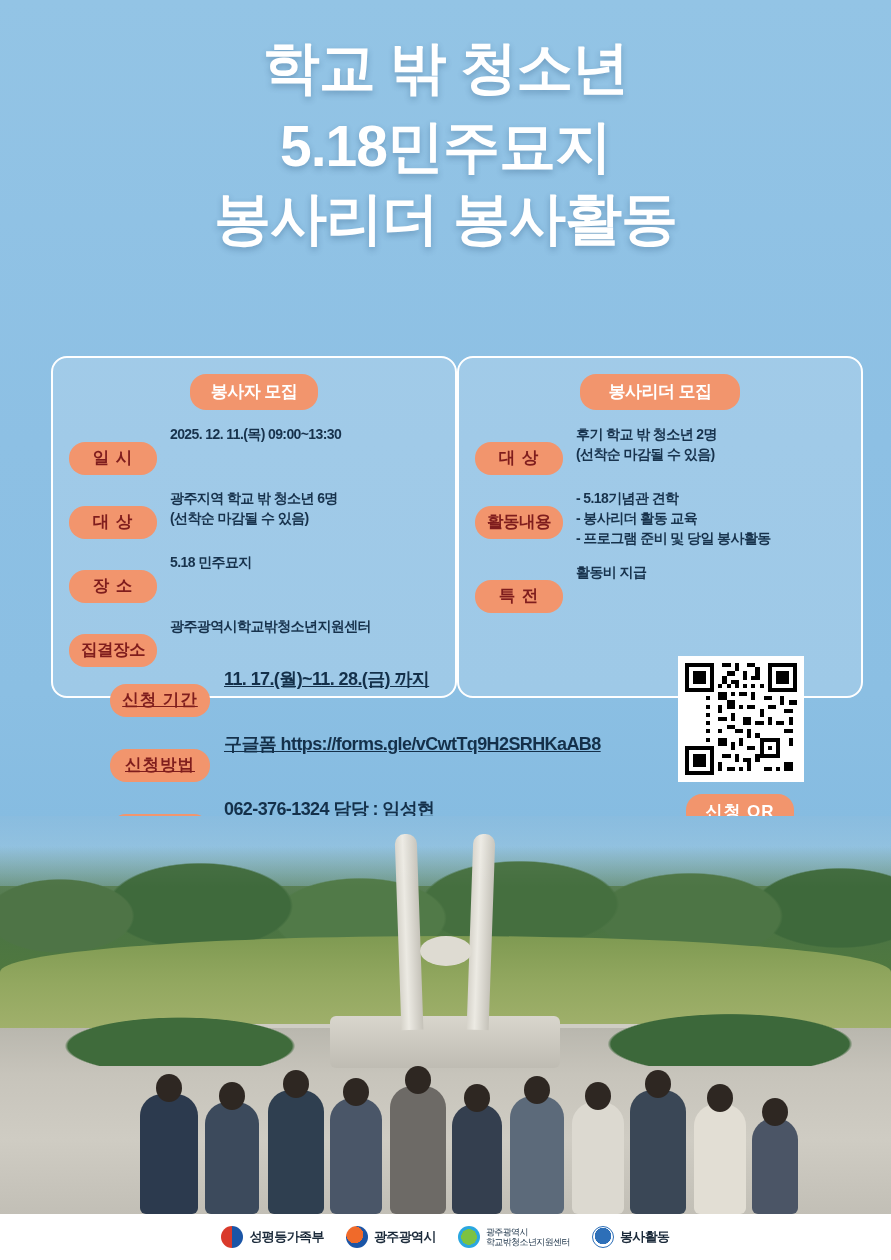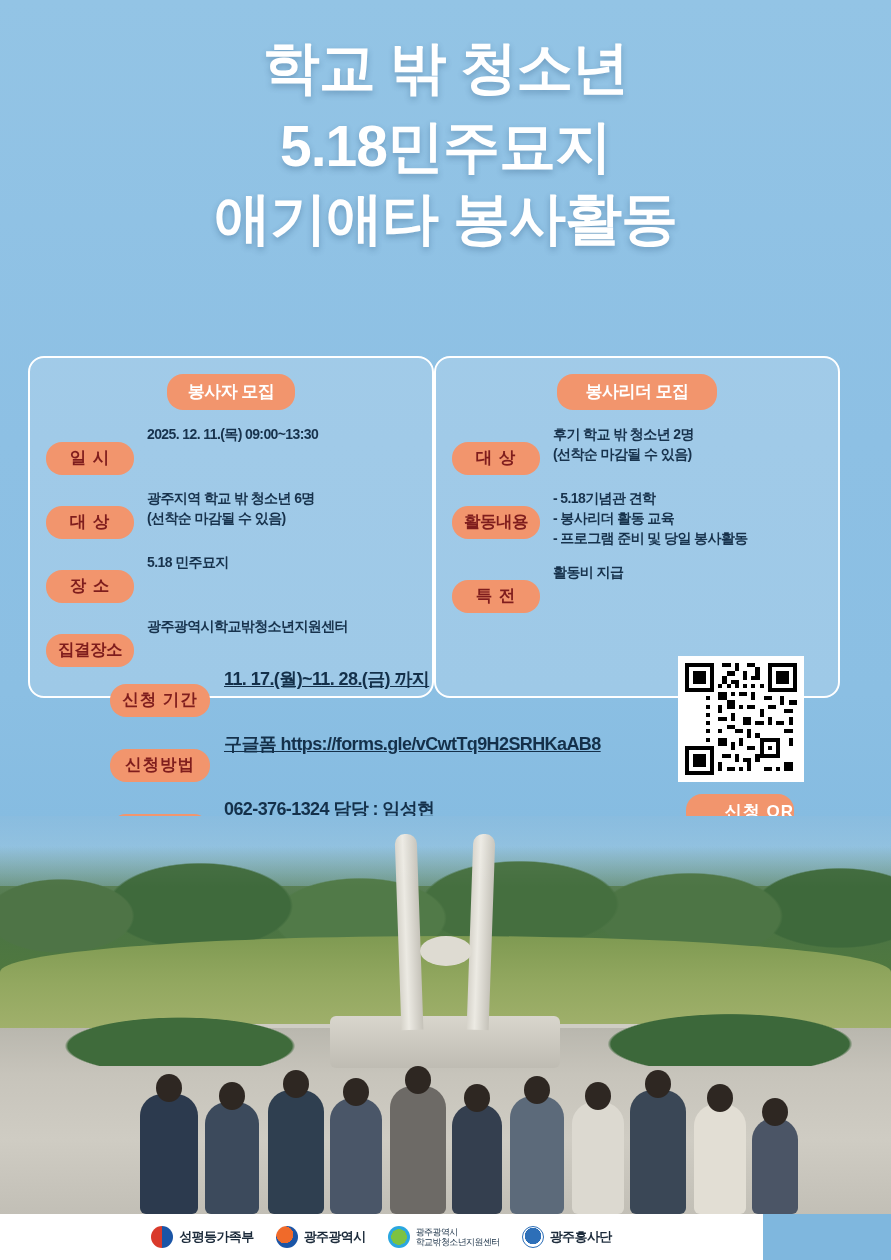--- a/index.html
+++ b/index.html
@@ -40,21 +40,21 @@
   .title-line.l2 { margin-top: 12px; }
   .title-line.l3 { margin-top: 4px; }
 
   
   .cards {
     position: absolute;
     top: 356px;
     left: 28px;
     width: 835px;
     display: flex;
-    justify-content: flex-start;
+    justify-content: flex-end;
   }
   .card {
     position: relative;
     box-sizing: border-box;
     width: 406px;
     border: 2px solid #ffffff;
     border-radius: 16px;
     background: rgba(255,255,255,0.17);
     padding: 16px 16px 18px 16px;
     min-height: 276px;
@@ -110,20 +110,21 @@
     position: absolute;
     top: 664px;
     left: 110px;
     width: 560px;
   }
   .apply .row { margin-bottom: 12px; }
   .apply .row-label {
     background: #f2956d;
     width: 100px;
     font-size: 16.5px;
+    text-decoration: underline;
   }
   .apply .row-value {
     font-size: 18px;
     color: #14304a;
     margin-left: 14px;
     padding-top: 3px;
     text-decoration: underline;
   }
 
   
@@ -145,21 +146,20 @@
   .qr-label {
     margin: 12px auto 0 auto;
     width: 108px;
     background: #f2956d;
     color: #ffffff;
     font-size: 17px;
     font-weight: bold;
     border-radius: 16px;
     padding: 6px 0 7px 0;
     letter-spacing: 1px;
-    text-align: right;
   }
 
   
   .photo {
     position: absolute;
     left: 0;
     top: 816px;
     width: 891px;
     height: 398px;
     overflow: hidden;
@@ -241,21 +241,21 @@
     position: absolute; left: 0; top: 0; width: 891px; height: 398px;
     background: linear-gradient(180deg, rgba(255,255,255,0.10) 0%, rgba(255,255,255,0) 18%);
     pointer-events: none;
   }
 
   
   .footer {
     position: absolute;
     left: 0;
     bottom: 0;
-    width: 763px;
+    width: 891px;
     height: 46px;
     background: #ffffff;
     display: flex;
     align-items: center;
     justify-content: center;
     gap: 22px;
   }
   .logo {
     display: flex;
     align-items: center;
@@ -280,21 +280,21 @@
   .logo-text.small { font-size: 9px; font-weight: normal; color: #22384d; }
 </style>
 </head>
 <body>
 
 <div class="poster">
 
   <div class="title-block">
     <div class="title-line l1">학교 밖 청소년</div>
     <div class="title-line l2">5.18민주묘지</div>
-    <div class="title-line l3">애기애타 봉사활동</div>
+    <div class="title-line l3">봉사리더 봉사활동</div>
   </div>
 
   <div class="cards">
 
     <div class="card">
       <div class="card-badge">봉사자 모집</div>
 
       <div class="row">
         <div class="row-label">일   시</div>
         <div class="row-value">2025. 12. 11.(목) 09:00~13:30</div>
@@ -516,17 +516,17 @@
       <span class="logo-mark city"></span>
       <span class="logo-text">광주광역시</span>
     </div>
     <div class="logo">
       <span class="logo-mark center"></span>
       <span class="logo-text small">광주광역시
 학교밖청소년지원센터</span>
     </div>
     <div class="logo">
       <span class="logo-mark volunteer"></span>
-      <span class="logo-text">광주흥사단</span>
+      <span class="logo-text">봉사활동</span>
     </div>
   </div>
 
 </div>
 
 </body></html>

